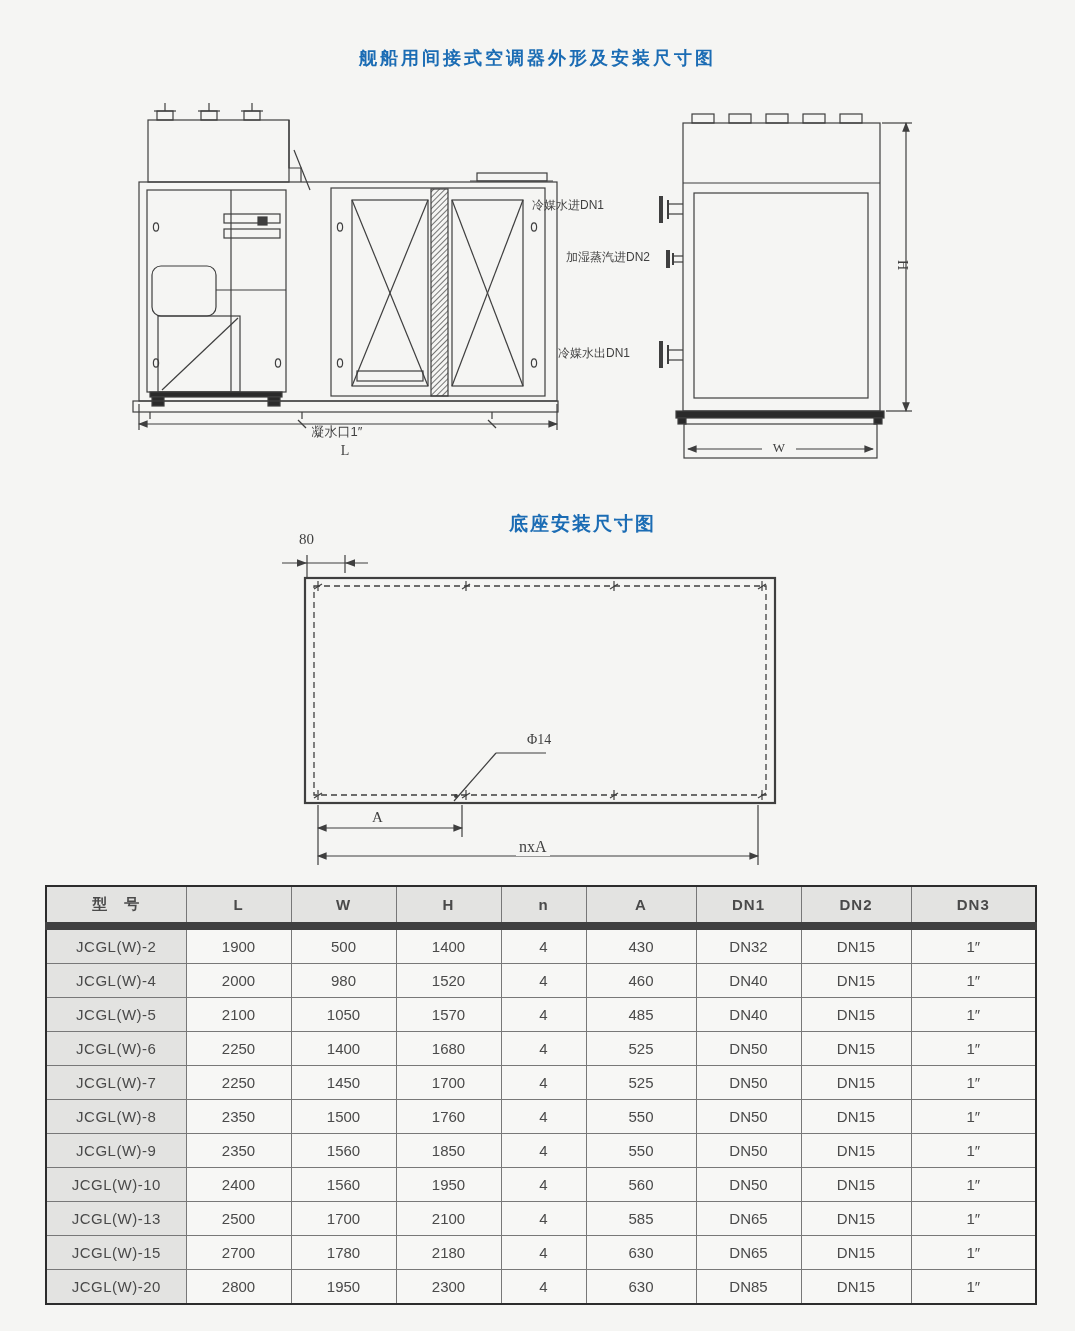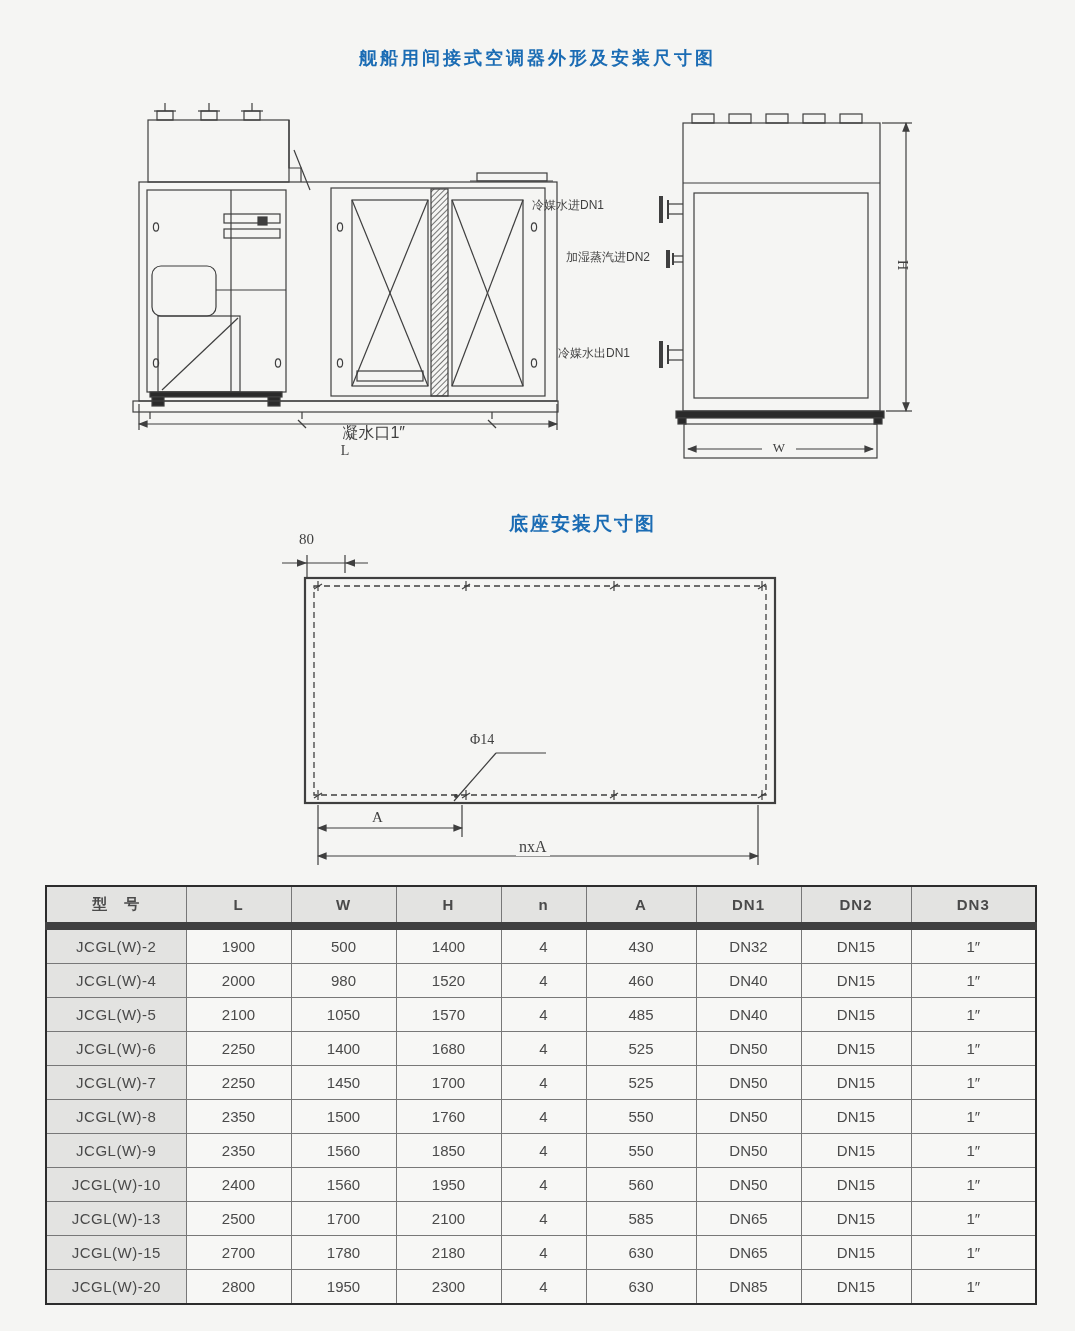--- a/index.html
+++ b/index.html
@@ -143,21 +143,21 @@
 
       <line x1="882" y1="123" x2="912" y2="123"></line>
       <line x1="886" y1="411" x2="912" y2="411"></line>
       <line x1="906" y1="123" x2="906" y2="411" marker-start="url(#arr)" marker-end="url(#arr)"></line>
     </g>
   </svg>
 
   <div class="abs dwg-label" style="left:532px;top:197px;">冷媒水进DN1</div>
   <div class="abs dwg-label" style="left:566px;top:249px;">加湿蒸汽进DN2</div>
   <div class="abs dwg-label" style="left:558px;top:345px;">冷媒水出DN1</div>
-  <div class="abs dwg-label" style="left:295px;top:423px;width:110px;text-align:right;font-size:16px;">凝水口1″</div>
+  <div class="abs dwg-label" style="left:282px;top:423px;width:110px;text-align:center;font-size:13px;">凝水口1″</div>
   <div class="abs dim-label" style="left:332px;top:443px;width:26px;text-align:center;">L</div>
   <div class="abs dim-label" style="left:897px;top:257px;transform:rotate(90deg);">H</div>
   <div class="abs dim-label mask" style="left:762px;top:440px;width:28px;text-align:center;font-size:13px;">W</div>
 
   <div class="abs sub-title">底座安装尺寸图</div>
 
   <svg style="top:505px;" width="1075" height="380" viewBox="0 0 1075 380">
     <g stroke="#3f3f3f" fill="none" stroke-width="1.2">
 
       <line x1="282" y1="58" x2="368" y2="58"></line>
@@ -195,21 +195,21 @@
       <line x1="318" y1="300" x2="318" y2="360"></line>
       <line x1="462" y1="300" x2="462" y2="332"></line>
       <line x1="318" y1="323" x2="462" y2="323" marker-start="url(#arr)" marker-end="url(#arr)"></line>
 
       <line x1="758" y1="300" x2="758" y2="360"></line>
       <line x1="318" y1="351" x2="758" y2="351" marker-start="url(#arr)" marker-end="url(#arr)"></line>
     </g>
   </svg>
 
   <div class="abs dim-label" style="left:299px;top:531px;font-size:15px;text-align:center;">80</div>
-  <div class="abs dim-label" style="left:470px;top:732px;">Φ14</div>
+  <div class="abs dim-label" style="left:527px;top:732px;">Φ14</div>
   <div class="abs dim-label" style="left:372px;top:809px;font-size:15px;">A</div>
   <div class="abs dim-label mask" style="left:516px;top:838px;font-size:16px;">nxA</div>
 
   <div class="abs tbl-wrap">
     <table class="dims">
       <colgroup>
         <col style="width:140px">
           <col style="width:105px">
           <col style="width:105px">
         <col style="width:105px">

